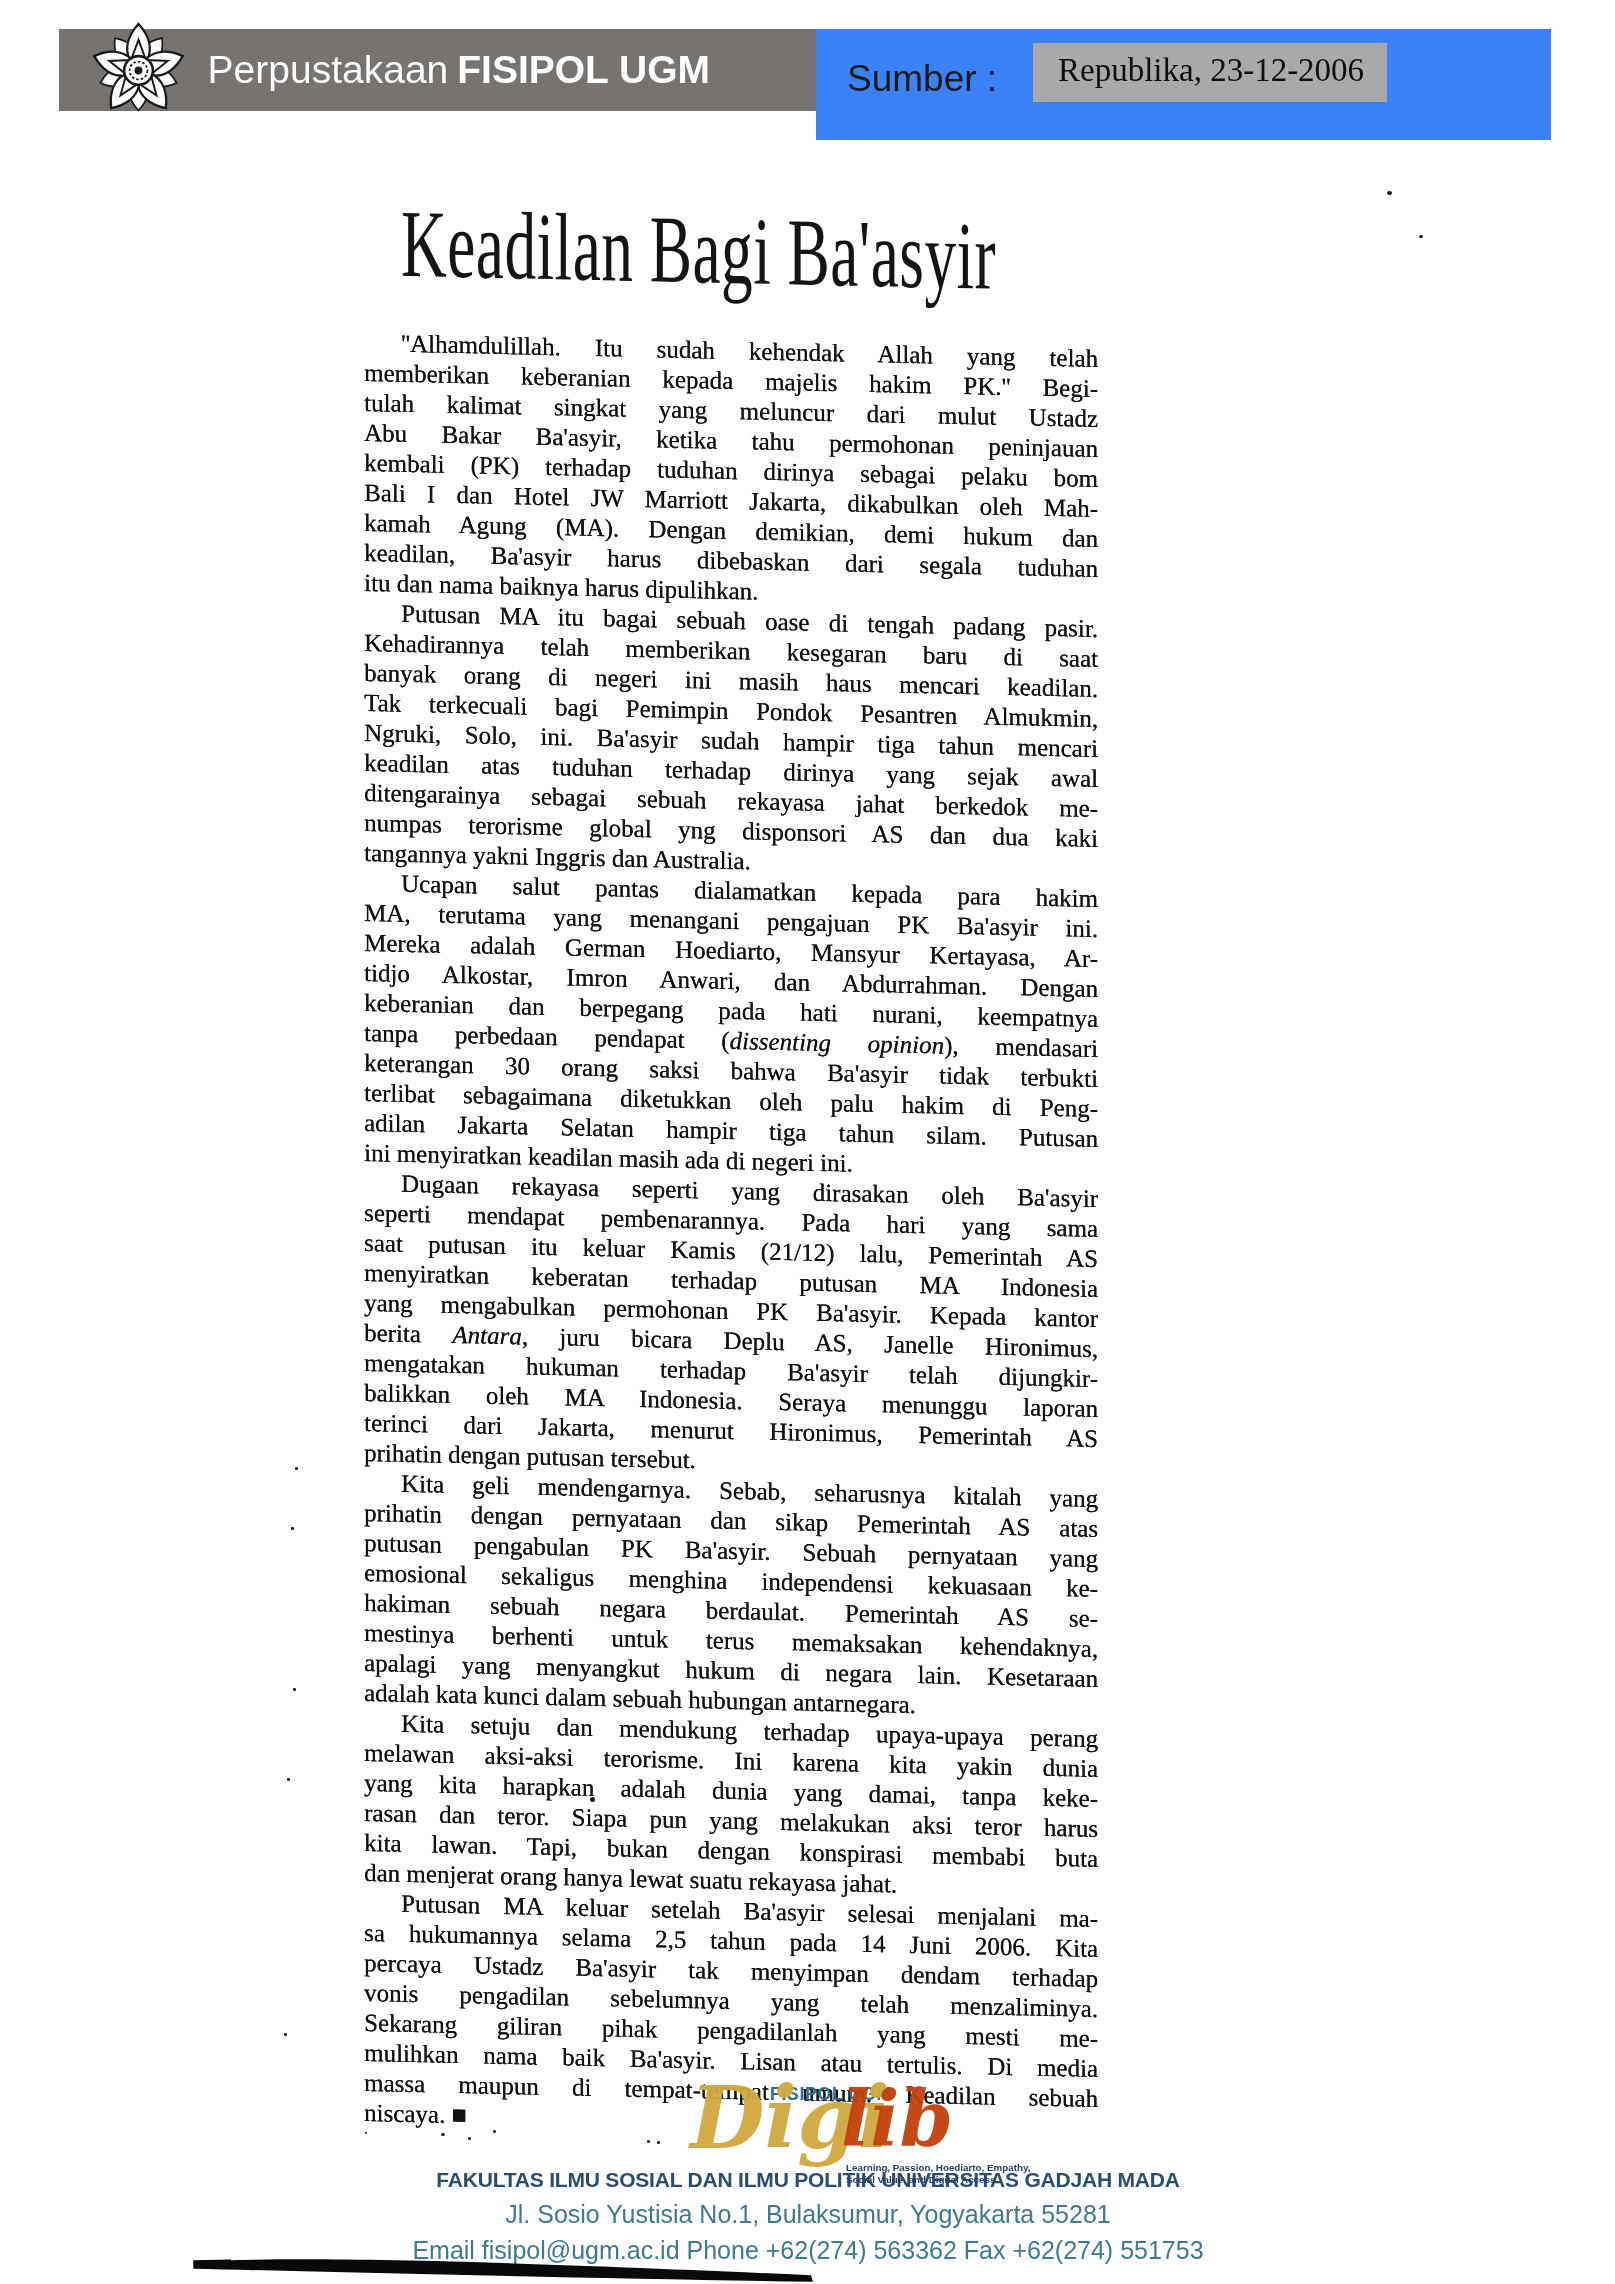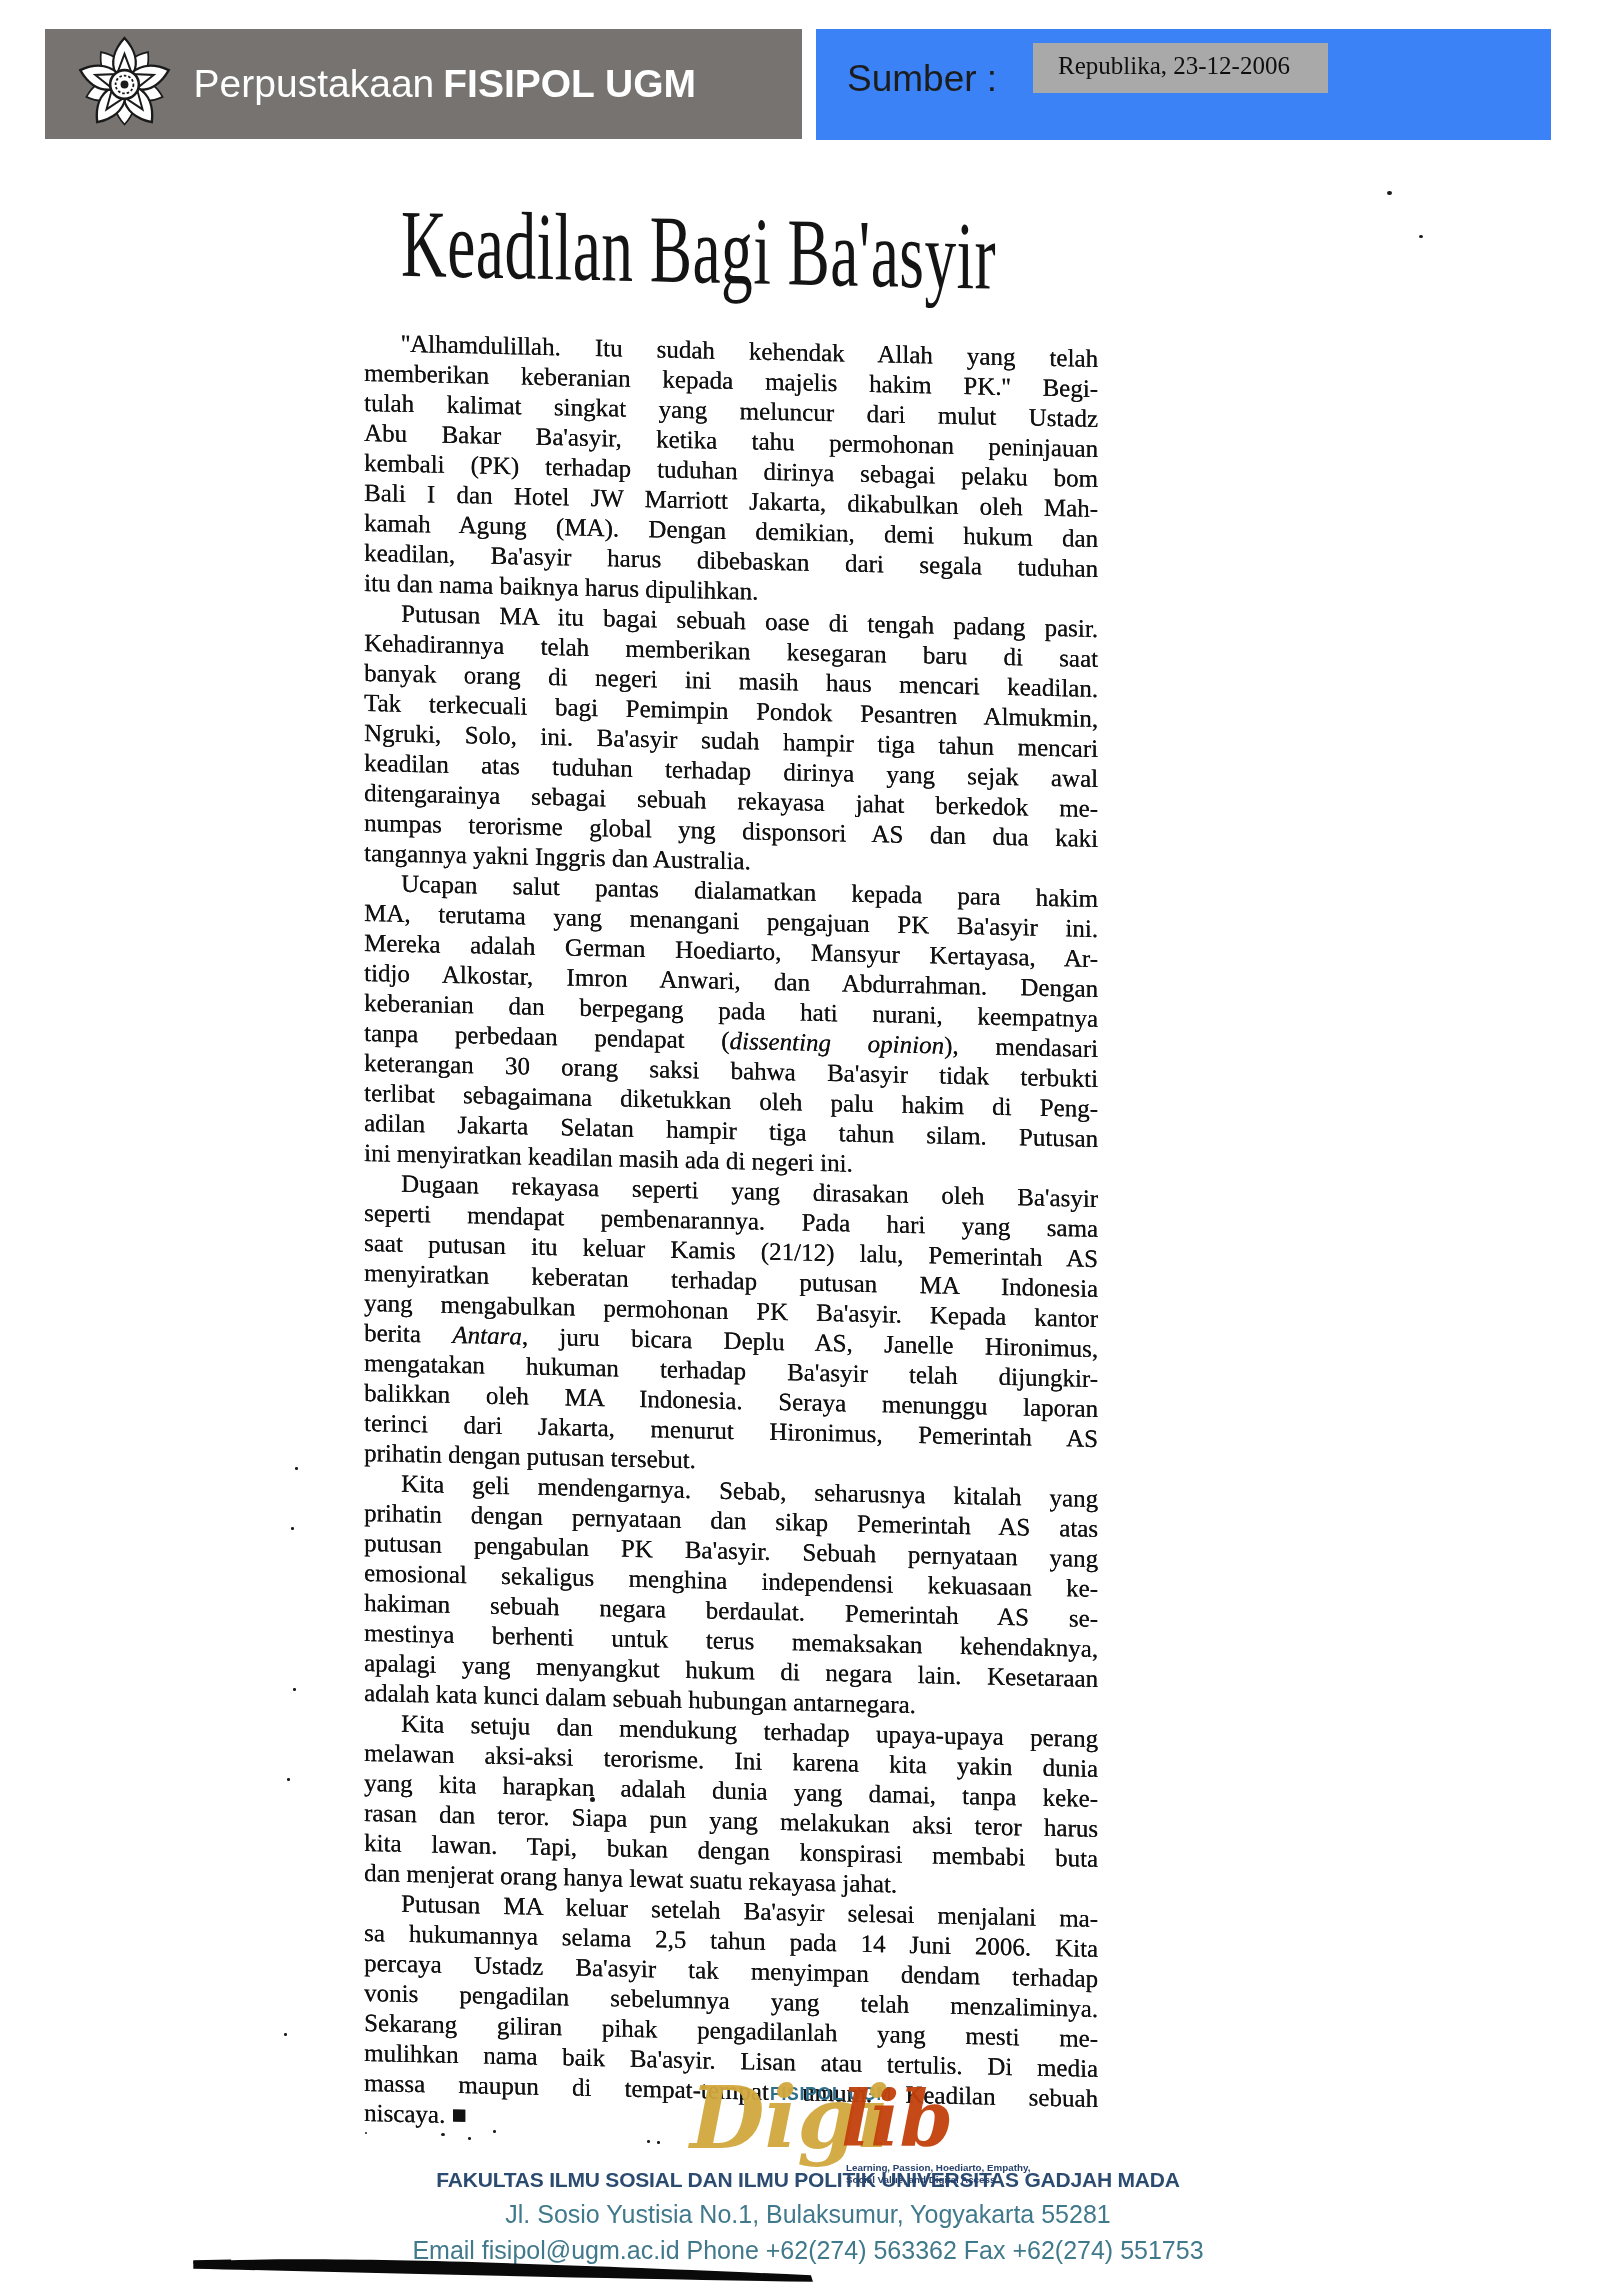--- a/index.html
+++ b/index.html
@@ -2,40 +2,40 @@
 <html style="font-size:10.4px"><head>
 <meta charset="utf-8">
 <style>
   html,body{margin:0;padding:0;}
   body{
     width:1616px;height:2284px;position:relative;background:#ffffff;overflow:hidden;
     font-family:"Liberation Serif",serif;
   }
   
   .header-bar{
-    position:absolute;left:45px;top:29px;width:757px;height:110px;
+    position:absolute;left:59px;top:29px;width:757px;height:82px;
     background:#767371;display:flex;align-items:center;
   }
   .logo{width:99px;height:99px;margin-left:30px;flex:0 0 auto;}
   .brand{
     color:#ffffff;font-family:"Liberation Sans",sans-serif;font-size:39px;
     margin-left:19.6px;white-space:nowrap;
   }
   .brand .bold{font-weight:700;margin-left:9px;}
   .source-panel{
     position:absolute;left:816px;top:29px;width:735px;height:111px;background:#3b82f6;
   }
   .source-label{
     position:absolute;left:31px;top:29px;
     font-family:"Liberation Sans",sans-serif;font-size:37px;color:#1c1c1c;white-space:nowrap;
   }
   .source-box{
     position:absolute;left:217px;top:14.3px;min-width:235px;
-    background:#A9A9A9;padding:9px 35px 13px 25px;
-    font-family:"Liberation Serif",serif;font-size:25px;color:#0f0f0f;white-space:nowrap;
+    background:#A9A9A9;padding:9px 23px 13px 25px;
+    font-family:"Liberation Serif",serif;font-size:33px;color:#0f0f0f;white-space:nowrap;
   }
   
   .scan{
     position:absolute;left:364px;top:192px;width:734px;
     transform:skewY(1.25deg);transform-origin:0 0;color:#121212;
   }
   .title{
     font-family:"Liberation Serif",serif;font-weight:400;font-size:96px;line-height:101px;
     white-space:nowrap;transform:scaleX(0.66);transform-origin:0 50%;
     margin-left:37px;letter-spacing:0.7px;color:#141414;

